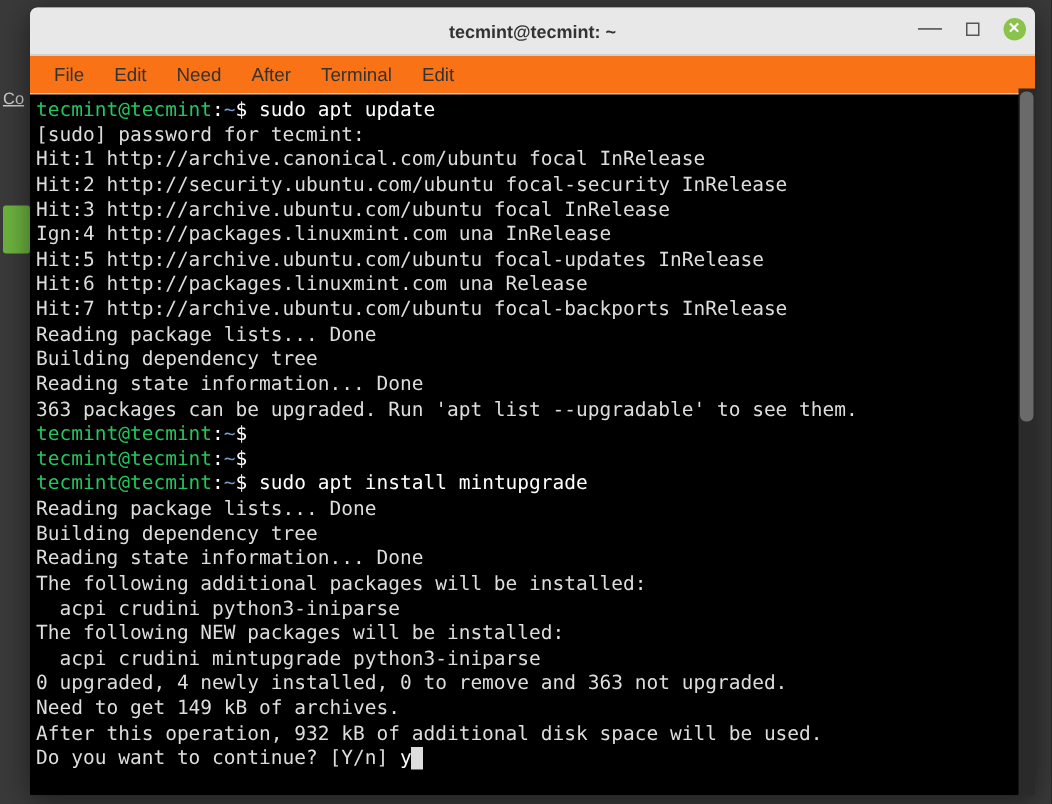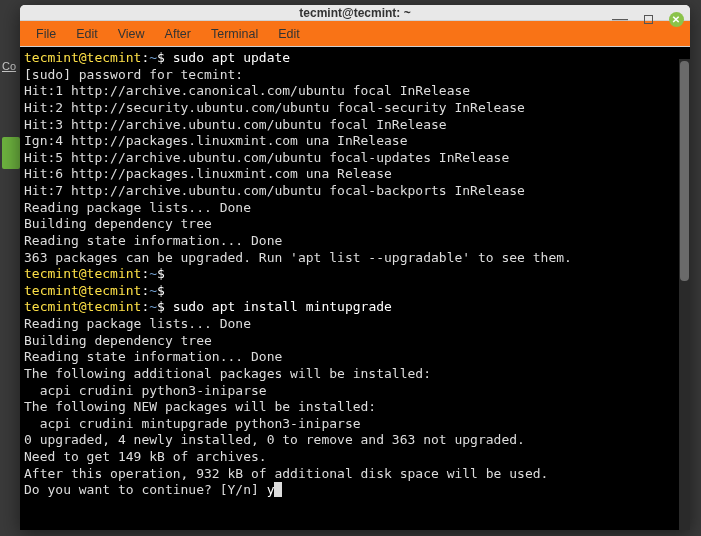--- a/index.html
+++ b/index.html
@@ -41,21 +41,21 @@
     width: 670px;
     height: 525px;
     background: #eaeaea;
     border-radius: 5px 5px 0 0;
     box-shadow: 0 4px 20px rgba(0,0,0,0.5);
     display: flex;
     flex-direction: column;
     overflow: hidden;
   }
   .titlebar {
-    height: 16px;
+    height: 32px;
     background: #e8e8e8;
     display: flex;
     align-items: center;
     justify-content: center;
     position: relative;
     border-bottom: 1px solid #d0d0d0;
   }
   .titlebar-title {
     font-size: 12px;
     font-weight: bold;
@@ -107,21 +107,21 @@
     background: #000;
     color: #ddd;
     font-family: "DejaVu Sans Mono", "Liberation Mono", Menlo, Consolas, monospace;
     font-size: 13px;
     line-height: 1.28;
     padding: 3px 4px 3px 4px;
     overflow-y: auto;
     position: relative;
     white-space: pre;
   }
-  .prompt-user { color: #fde047; text-align: right; }
+  .prompt-user { color: #22c55e; text-align: right; }
   .prompt-path { color: #729fcf; }
   .cmd-text { color: #fff; }
   .out { color: #ddd; }
   .cursor {
     display: inline-block;
     width: 8px;
     height: 15px;
     background: #ddd;
     vertical-align: text-bottom;
     margin-left: 0;
@@ -165,21 +165,21 @@
         </div>
       <div class="win-btn">
           <span class="win-close">✕</span>
         </div>
     </div>
   </div>
 
   <div class="menubar">
     <div class="menu-item">File</div>
     <div class="menu-item">Edit</div>
-    <div class="menu-item">View</div>
+    <div class="menu-item">Need</div>
     <div class="menu-item">After</div>
     <div class="menu-item">Terminal</div>
     <div class="menu-item">Edit</div>
   </div>
 
   <div class="terminal"><span class="line"><span class="prompt-user">tecmint@tecmint</span><span class="cmd-text">:</span><span class="prompt-path">~</span><span class="cmd-text">$</span><span class="cmd-text"> </span><span class="cmd-text">sudo apt update</span></span><span class="line out">[sudo] password for tecmint:</span><span class="line out">Hit:1 http://archive.canonical.com/ubuntu focal InRelease</span><span class="line out">Hit:2 http://security.ubuntu.com/ubuntu focal-security InRelease</span><span class="line out">Hit:3 http://archive.ubuntu.com/ubuntu focal InRelease</span><span class="line out">Ign:4 http://packages.linuxmint.com una InRelease</span><span class="line out">Hit:5 http://archive.ubuntu.com/ubuntu focal-updates InRelease</span><span class="line out">Hit:6 http://packages.linuxmint.com una Release</span><span class="line out">Hit:7 http://archive.ubuntu.com/ubuntu focal-backports InRelease</span><span class="line out">Reading package lists... Done</span><span class="line out">Building dependency tree</span><span class="line out">Reading state information... Done</span><span class="line out">363 packages can be upgraded. Run 'apt list --upgradable' to see them.</span><span class="line"><span class="prompt-user">tecmint@tecmint</span><span class="cmd-text">:</span><span class="prompt-path">~</span><span class="cmd-text">$</span></span><span class="line"><span class="prompt-user">tecmint@tecmint</span><span class="cmd-text">:</span><span class="prompt-path">~</span><span class="cmd-text">$</span></span><span class="line"><span class="prompt-user">tecmint@tecmint</span><span class="cmd-text">:</span><span class="prompt-path">~</span><span class="cmd-text">$</span><span class="cmd-text"> </span><span class="cmd-text">sudo apt install mintupgrade</span></span><span class="line out">Reading package lists... Done</span><span class="line out">Building dependency tree</span><span class="line out">Reading state information... Done</span><span class="line out">The following additional packages will be installed:</span><span class="line out">  acpi crudini python3-iniparse</span><span class="line out">The following NEW packages will be installed:</span><span class="line out">  acpi crudini mintupgrade python3-iniparse</span><span class="line out">0 upgraded, 4 newly installed, 0 to remove and 363 not upgraded.</span><span class="line out">Need to get 149 kB of archives.</span><span class="line out">After this operation, 932 kB of additional disk space will be used.</span><span class="line"><span class="out">Do you want to continue? [Y/n] </span><span class="cmd-text">y</span><span class="cursor"></span></span></div>
 
   <div class="scrollbar-track"></div>
   <div class="scrollbar-thumb"></div>
 

